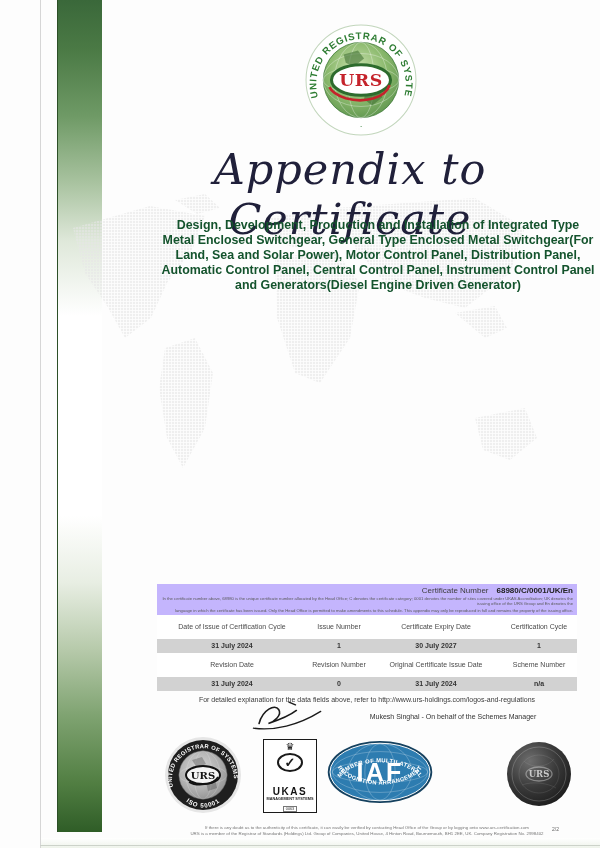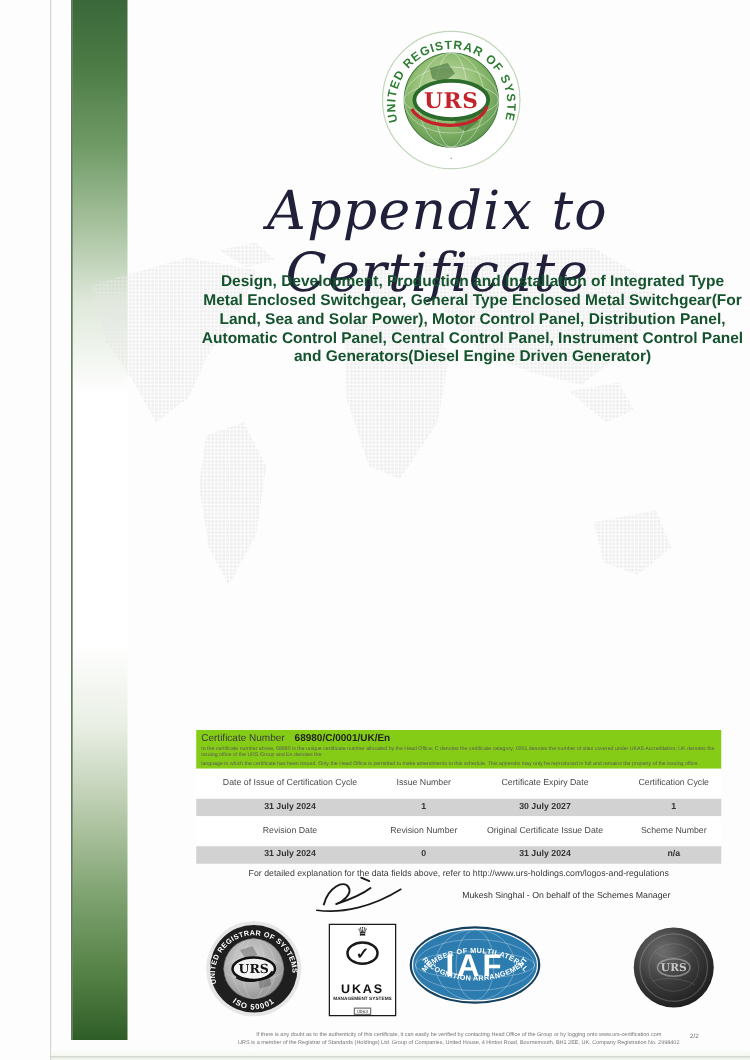--- a/index.html
+++ b/index.html
@@ -15,21 +15,21 @@
           #3a683a 0%, #4b7a45 6%, #6f9a66 14%, #a9c3a0 22%, #dfe8da 29%, #ffffff 38%,
           #ffffff 62%, #e8eee3 70%, #b7caab 78%, #7fa371 86%, #527f43 94%, #2f5d27 100%);}
   .watermark{position:absolute;left:55px;top:188px;width:512px;height:382px;opacity:.62;}
   .hlogo{position:absolute;left:305px;top:24px;width:112px;height:112px;}
   .title{position:absolute;left:120px;top:144px;width:460px;text-align:center;
         font-family:"DejaVu Serif",serif;font-style:italic;font-size:43px;color:#20203a;
         letter-spacing:1px;}
   .scope{position:absolute;left:144px;top:218px;width:434px;text-align:center;
         font-size:12.4px;font-weight:bold;color:#14532d;line-height:1.2;margin-left:17px;}
   .certblock{position:absolute;left:157px;top:584px;width:420px;}
-  .cert-head{background:#84cc16;padding:2px 4px 2px 4px;text-align:left;}
+  .cert-head{background:#c4b5fd;padding:2px 4px 2px 4px;text-align:right;}
   .cert-head .line1{font-size:8px;color:#3c3c3c;}
   .cert-head .num{font-weight:bold;color:#222;margin-left:8px;}
   .cert-head .fine{font-size:4.2px;line-height:1.25;color:#5a5a5a;margin-top:1px;}
   .tgrid{display:grid;grid-template-columns:150px 64px 130px 76px;align-items:center;}
   .th{background:#fff;min-height:24px;}
   .th div{font-size:7px;color:#4a4a4a;text-align:center;line-height:1.15;padding:2px 2px;}
   .tv{background:#d2d2d2;height:14px;}
   .tv div{font-size:7px;font-weight:bold;color:#333;text-align:center;line-height:14px;}
   .note{margin-top:5px;text-align:center;font-size:7px;color:#3a3a3a;}
   .issuedby{position:absolute;left:168px;top:753px;font-size:7.5px;font-weight:bold;color:#333;padding-left:28px;}

